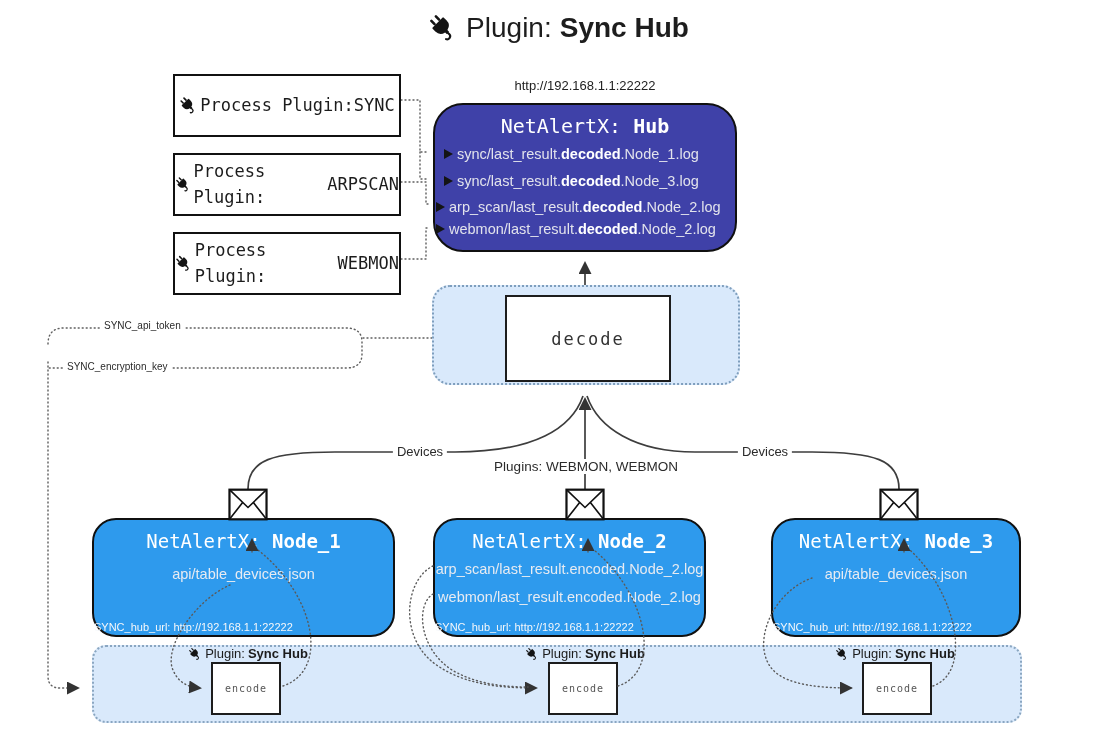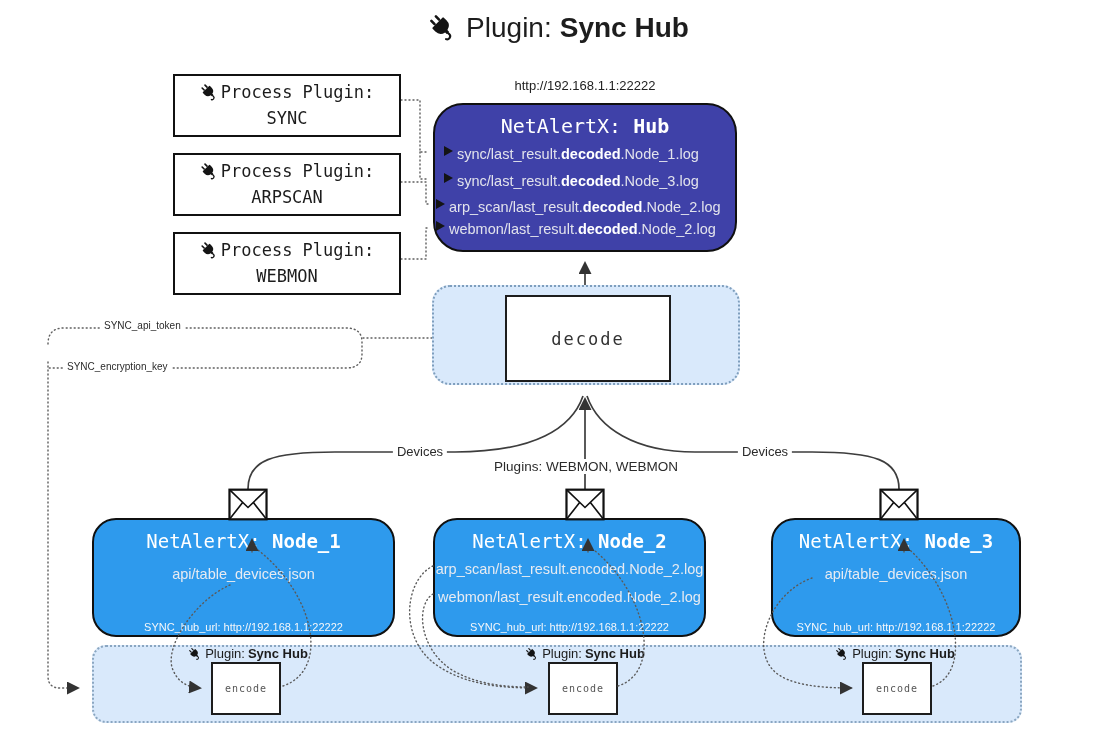--- a/index.html
+++ b/index.html
@@ -9,30 +9,30 @@
   #lay1{z-index:1;} #lay3{z-index:4;}
   .abs{position:absolute;}
 
   
   .title{left:0;right:0;top:12px;display:flex;justify-content:center;align-items:center;gap:8px;
          font-size:28px;color:#1d1d1d;z-index:2;}
   .title .bold{font-weight:bold;}
 
   
   .pbox{left:173px;width:224px;height:59px;background:#fff;border:2px solid #111;z-index:2;
-        display:flex;flex-direction:column;justify-content:center;align-items:center;
+        display:flex;flex-direction:row;justify-content:center;align-items:center;
         font-family:"DejaVu Sans Mono",monospace;font-size:17px;color:#1c1c1c;line-height:1.5;}
   .pbox .r1{display:flex;align-items:center;gap:2px;}
 
   
   .hub{left:433px;top:103px;width:304px;height:149px;background:#3F41A8;border:2px solid #101010;
        border-radius:30px;z-index:2;box-sizing:border-box;}
   .hub-title{position:absolute;left:0;right:0;top:9px;text-align:center;color:#fff;
              font-family:"DejaVu Sans Mono",monospace;font-size:20px;}
-  .hub-row{position:absolute;display:flex;gap:4px;color:#E2E3EC;
+  .hub-row{position:absolute;display:flex;align-items:center;gap:4px;color:#E2E3EC;
            font-size:14.5px;white-space:nowrap;}
   .hub-row b, .hub-title b{font-weight:bold;color:#fff;}
   .tri{width:0;height:0;border-left:9px solid #141414;border-top:5.5px solid transparent;
        border-bottom:5.5px solid transparent;flex:0 0 auto;}
   .url-label{left:585px;top:78px;transform:translateX(-50%);font-size:13px;color:#222;z-index:2;}
 
   
   .panel{background:#D9E9FB;border:2px dotted #7E9EBD;box-sizing:border-box;z-index:2;}
   .decode-panel{left:432px;top:285px;width:308px;height:100px;border-radius:18px;}
   .decode-box{left:505px;top:295px;width:162px;height:83px;background:#fff;border:2px solid #1d1d1d;
@@ -49,21 +49,21 @@
 
   
   .node{top:518px;height:119px;background:#2E9AED;border:2px solid #101010;border-radius:24px;
         z-index:2;box-sizing:border-box;}
   .n1{left:92px;width:303px;} .n2{left:433px;width:273px;} .n3{left:771px;width:250px;}
   .node-title{position:absolute;left:0;right:0;top:10px;text-align:center;color:#fff;
               font-family:"DejaVu Sans Mono",monospace;font-size:19px;white-space:nowrap;}
   .node-title b{font-weight:bold;}
   .node-file{position:absolute;left:0;right:0;text-align:center;color:#E7EBF2;font-size:14.5px;
              white-space:nowrap;}
-  .node-url{position:absolute;left:0;right:0;text-align:center;color:#F5F7FA;font-size:11px;}
+  .node-url{position:absolute;left:0;right:0;color:#F5F7FA;font-size:11px;}
 
   
   .env{width:40px;height:33px;z-index:5;}
 
   
   .strip{left:92px;top:645px;width:930px;height:78px;border-radius:14px;border-color:#8AA6C1;}
   .enc-box{top:662px;width:70px;height:53px;background:#fff;border:2px solid #1d1d1d;z-index:3;
            display:flex;align-items:center;justify-content:center;box-sizing:border-box;
            font-family:"DejaVu Sans Mono",monospace;font-size:10px;color:#555;letter-spacing:1px;}
   .enc1{left:211px;} .enc2{left:548px;} .enc3{left:862px;}

